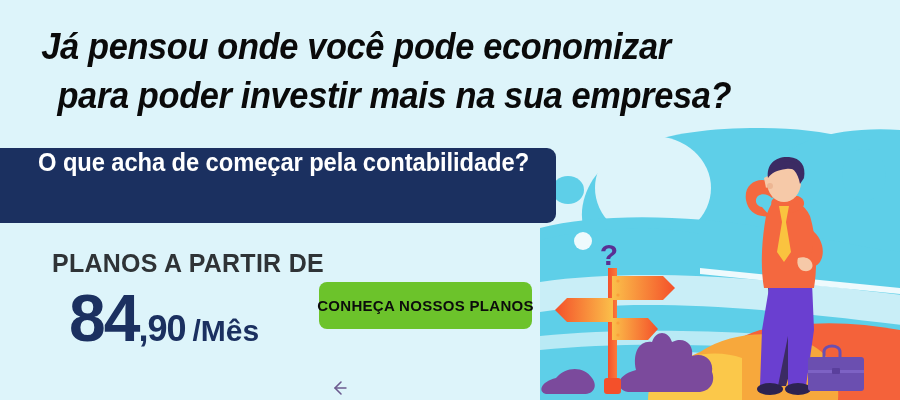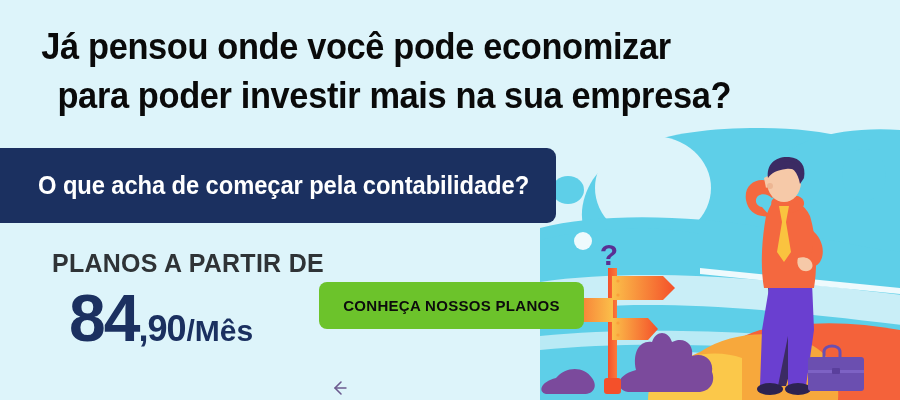--- a/index.html
+++ b/index.html
@@ -29,20 +29,21 @@
 
   
   .headline {
     position: absolute;
     left: 0;
     top: 22px;
     width: 712px;
     text-align: center;
     z-index: 5;
     pointer-events: none;
+    font-style: italic;
   }
   .headline-line {
     display: block;
     color: #0a0a0a;
     font-weight: bold;
     font-size: 37px;
     line-height: 49px;
     letter-spacing: -0.4px;
     font-family: "Liberation Sans Narrow", "Liberation Sans", sans-serif;
     transform: scaleX(0.93);
@@ -58,21 +59,20 @@
     position: absolute;
     left: 0;
     top: 148px;
     width: 556px;
     height: 75px;
     background: #1b3060;
     border-top-right-radius: 9px;
     border-bottom-right-radius: 9px;
     z-index: 6;
     display: flex;
-    align-items: center;
   }
   #subheadline-text {
     color: #ffffff;
     font-weight: bold;
     font-size: 25px;
     letter-spacing: -0.1px;
     margin-left: 38px;
     font-family: "Liberation Sans Narrow", "Liberation Sans", sans-serif;
     transform: scaleX(0.95);
     transform-origin: left center;
@@ -116,29 +116,29 @@
     font-size: 36px;
     font-weight: bold;
     line-height: 40px;
     letter-spacing: -1px;
     margin-top: 28px;
   }
   #price-period {
     font-size: 30px;
     font-weight: bold;
     line-height: 30px;
-    margin-left: 1px;
+    margin-left: 7px;
   }
 
   
   #cta-button {
     position: absolute;
     left: 319px;
     top: 282px;
-    width: 265px;
+    width: 213px;
     height: 47px;
     background: #6cc32b;
     border-radius: 8px;
     z-index: 7;
     display: flex;
     align-items: center;
     justify-content: center;
     cursor: pointer;
     border: none;
     padding: 0;

